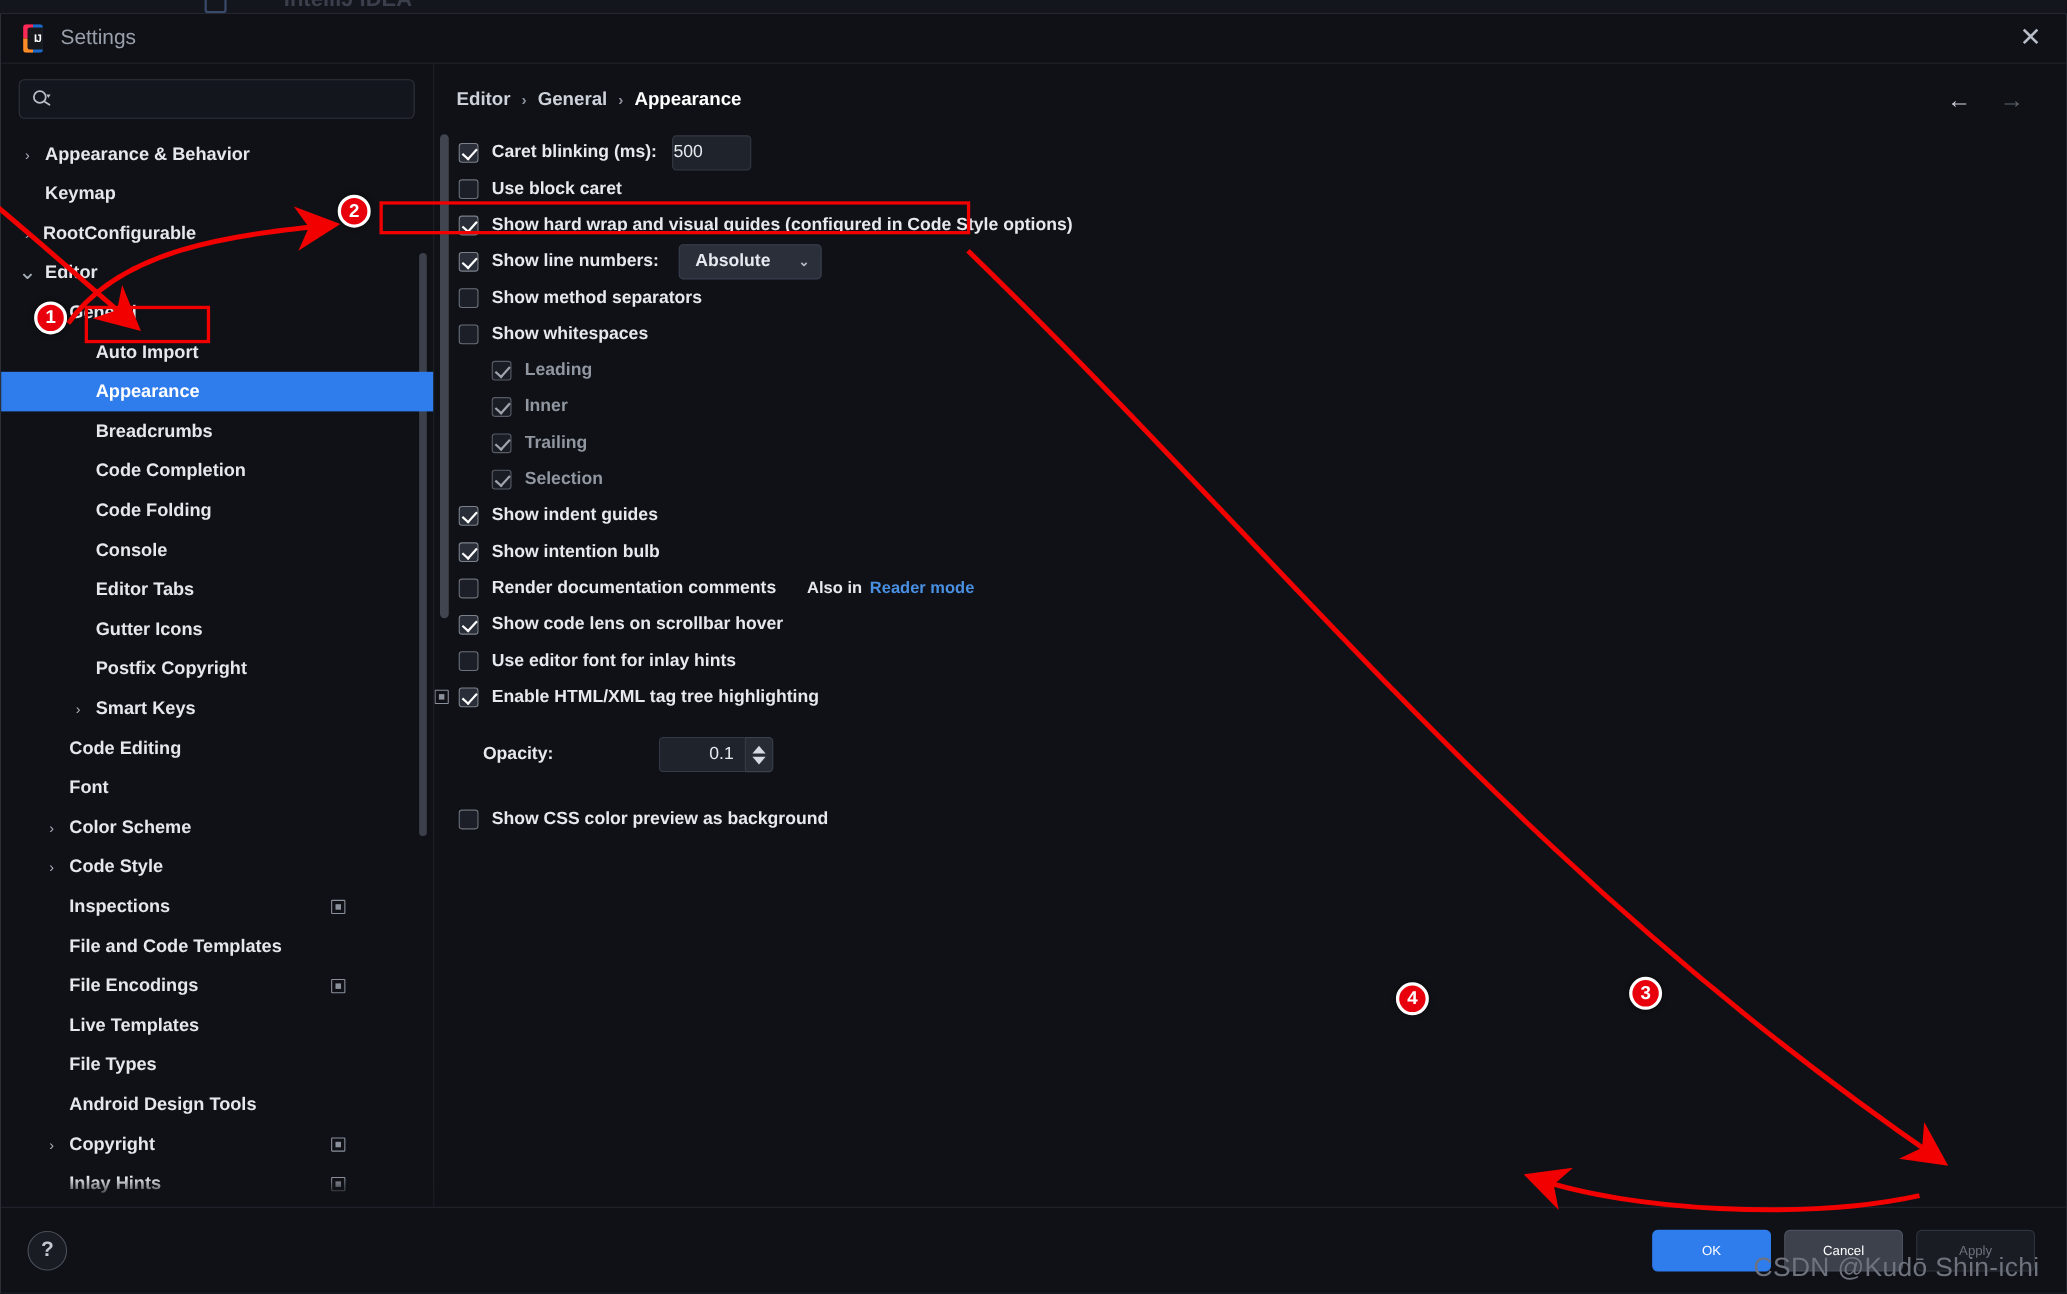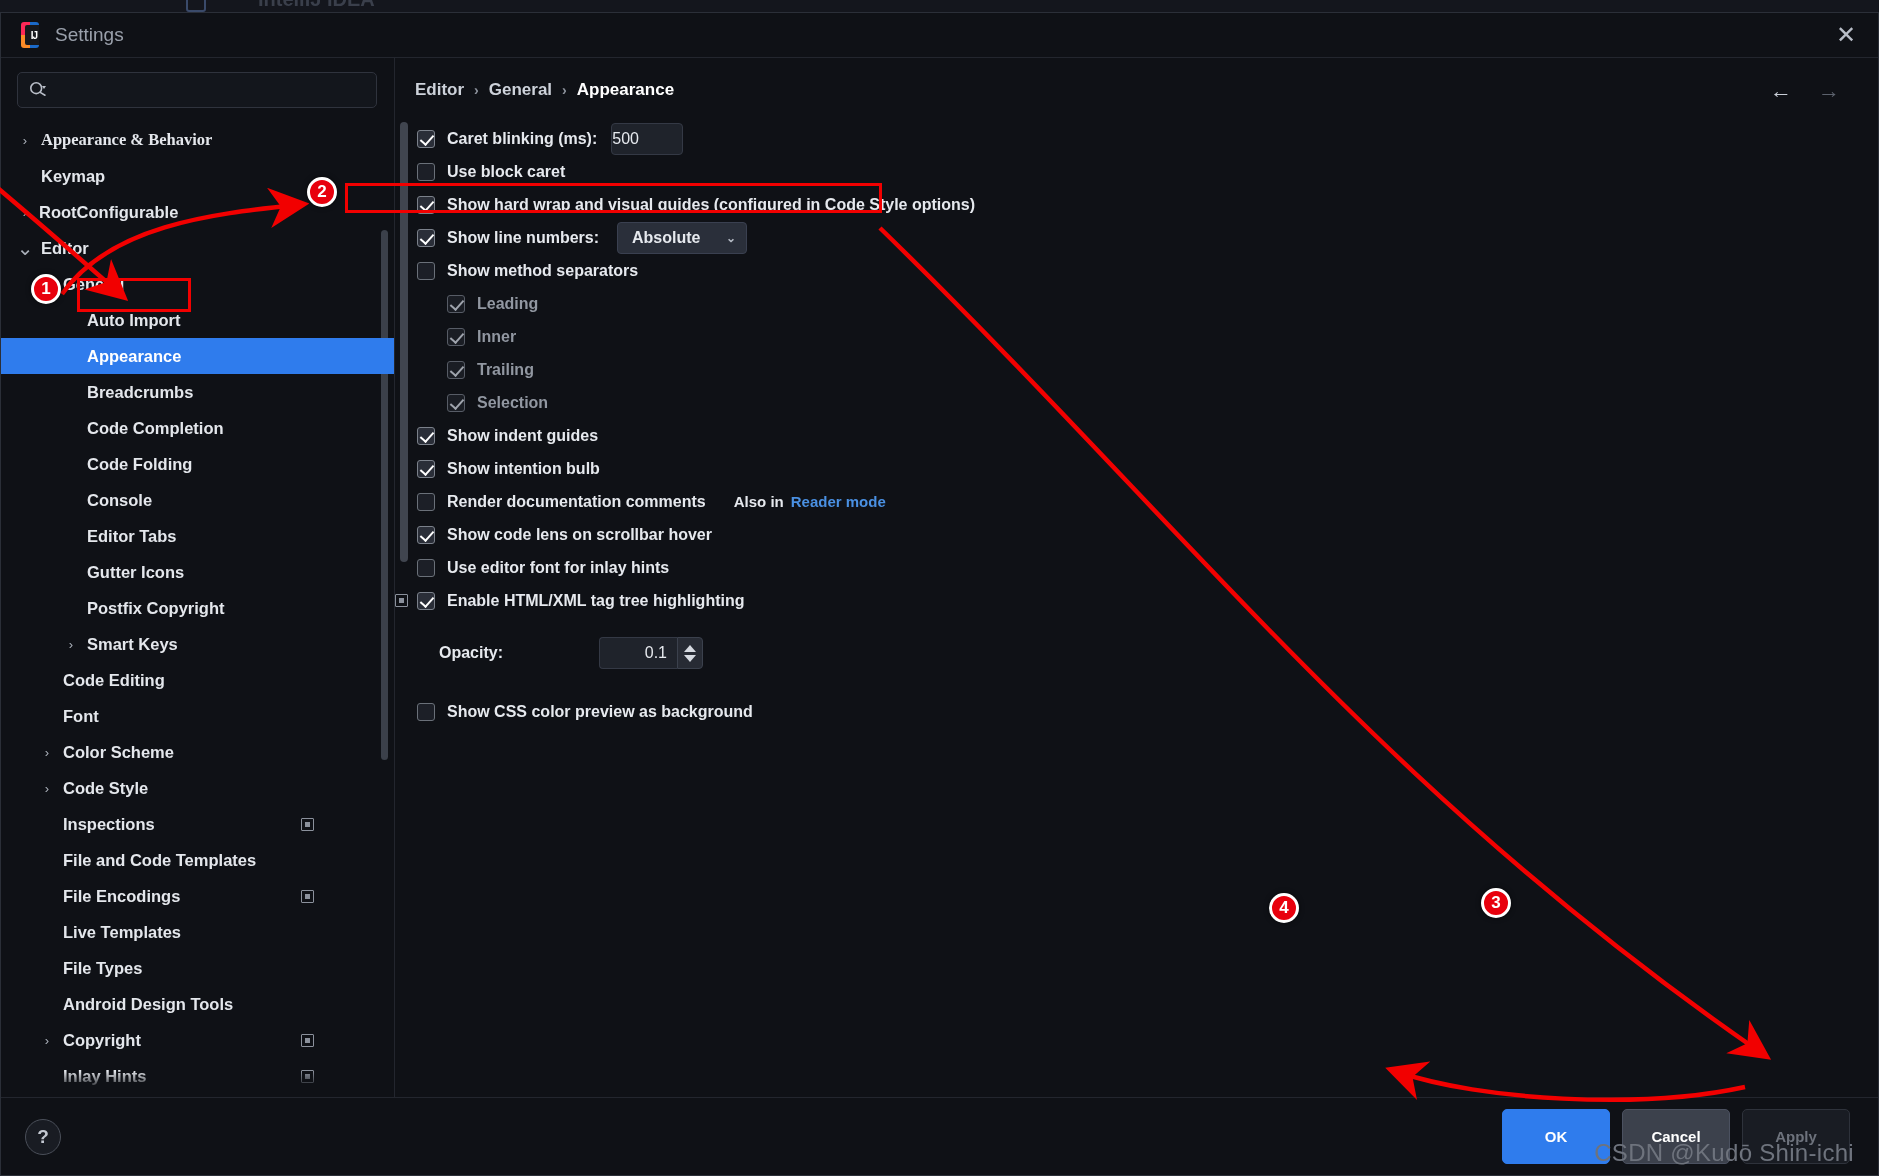--- a/index.html
+++ b/index.html
@@ -225,23 +225,23 @@
     position: relative; background: #0f1116;
   }
   .help-btn {
     width: 36px; height: 36px; border-radius: 50%;
     border: 1px solid #4a4f59; color: #c3c8d1;
     display: flex; align-items: center; justify-content: center;
     font-size: 19px; font-weight: bold; cursor: pointer; background: #191c23;
   }
   .btn-group { margin-left: auto; display: flex; gap: 12px; align-items: center; }
   .btn {
-    height: 55px; min-width: 108px; border-radius: 5px;
+    height: 38px; min-width: 108px; border-radius: 5px;
     display: flex; align-items: center; justify-content: center;
-    font-size: 15px; font-weight: bold; cursor: pointer;
+    font-size: 12px; font-weight: normal; cursor: pointer;
   }
   .btn.primary { background: #2f7ced; color: #fff; border: 1px solid #2f7ced; }
   .btn.normal { background: #3c414c; color: #fff; border: 1px solid #4b5160; }
   .btn.disabled { background: #191c23; color: #6d727c; border: 1px solid #2e323b; }
 
   .watermark {
     position: absolute; right: 24px; bottom: 8px;
     color: #6e737d; font-size: 24px; font-weight: normal;
     letter-spacing: 0.3px; pointer-events: none;
   }
@@ -294,21 +294,21 @@
               </svg>
             </span>
             <input class="search-input" value="" placeholder="" style="">
           </div>
         </div>
 
         <div class="tree" id="tree">
           <div class="sb-scroll"></div>
           <div class="tree-row lvl0">
               <span class="arrow">›</span>
-              <span class="txt" style="margin-left: 8px; font-family: Liberation Serif, serif;">Appearance &amp; Behavior</span>
+              <span class="txt" style="margin-left: 8px;">Appearance &amp; Behavior</span>
             </div>
             <div class="tree-row lvl0">
               <span class="arrow none"></span>
               <span class="txt" style="margin-left: 8px;">Keymap</span>
             </div>
             <div class="tree-row lvl0">
               <span class="arrow">›</span>
               <span class="txt" style="margin-left: 6px;">RootConfigurable</span>
             </div>
             <div class="tree-row lvl0">
@@ -458,20 +458,24 @@
               <span class="cbx checked"></span>
               <span class="opt-label">Show line numbers:</span>
               <span class="combo">
                 <span>Absolute</span>
                 <span class="chev">⌄</span>
               </span>
             </div>
             <div class="opt-row">
               <span class="cbx"></span>
               <span class="opt-label">Show method separators</span>
+            </div>
+            <div class="opt-row">
+              <span class="cbx"></span>
+              <span class="opt-label">Show whitespaces</span>
             </div>
             <div class="opt-row sub-indent">
               <span class="cbx checked disabled"></span>
               <span class="opt-label dim">Leading</span>
             </div>
             <div class="opt-row sub-indent">
               <span class="cbx checked disabled"></span>
               <span class="opt-label dim">Inner</span>
             </div>
             <div class="opt-row sub-indent">

